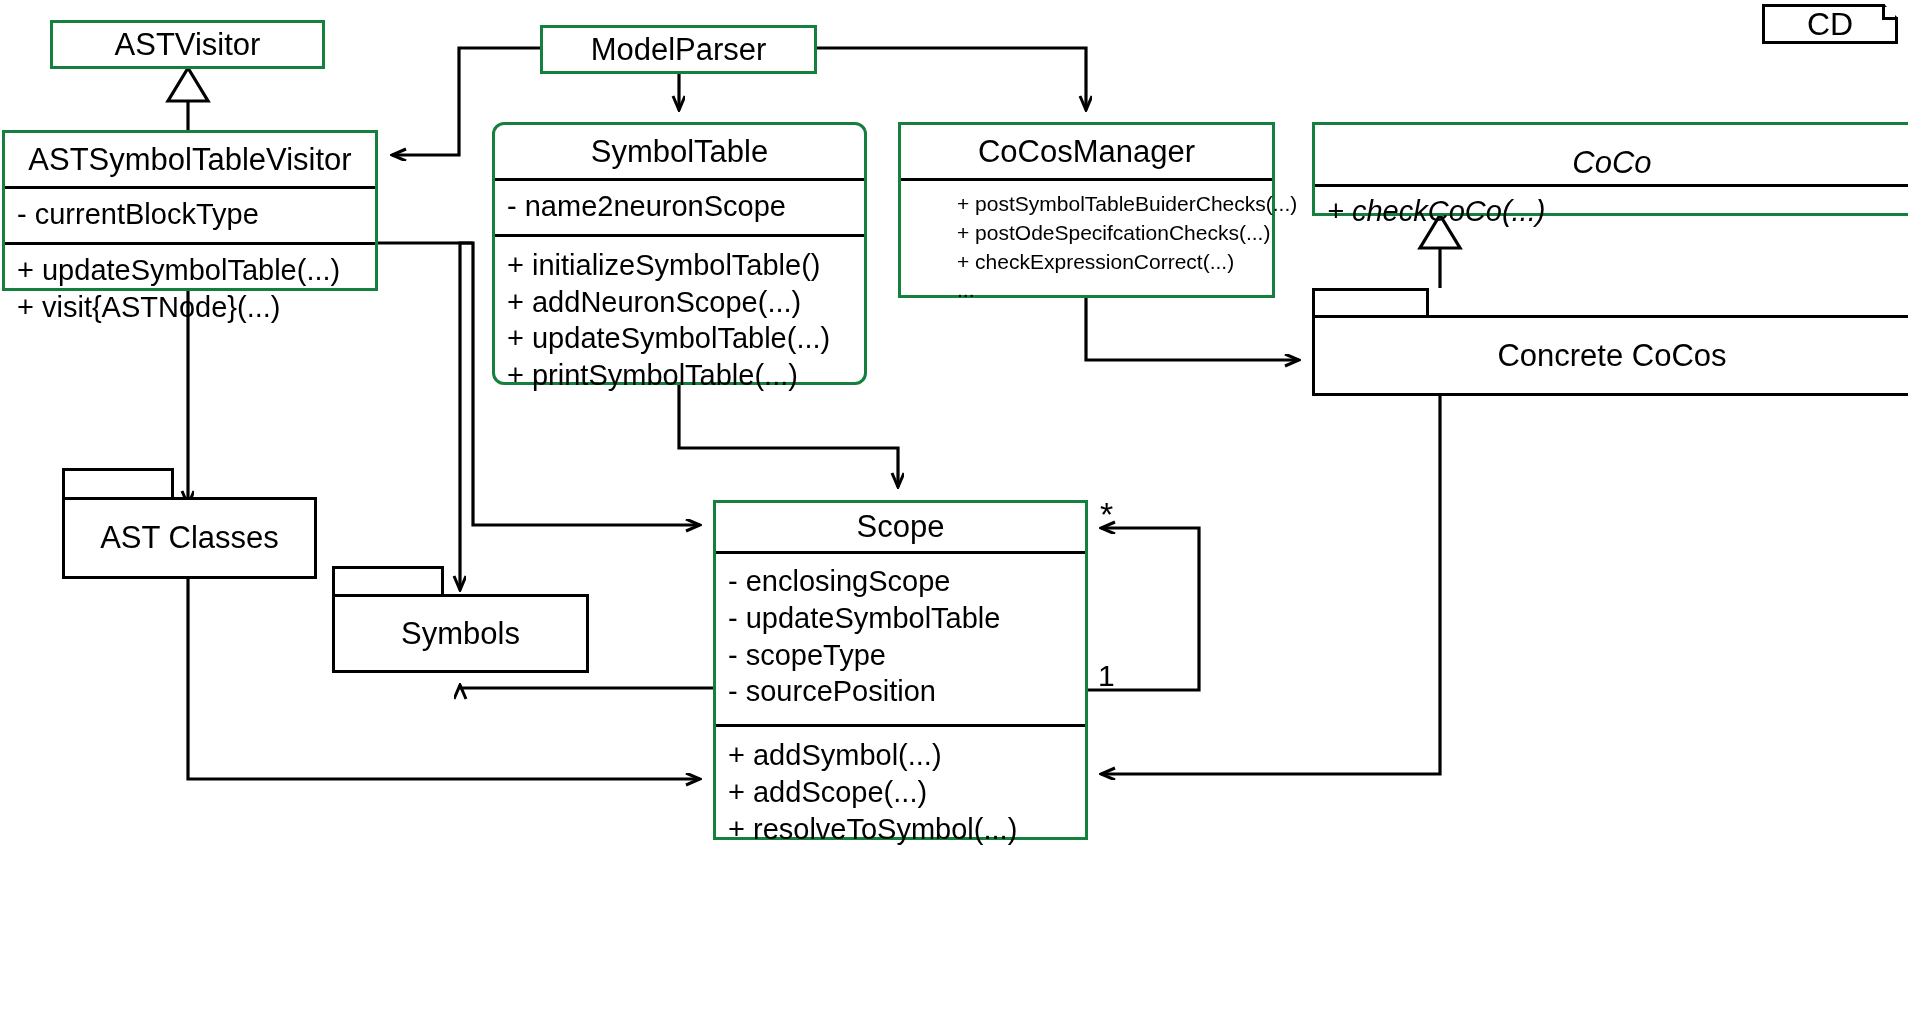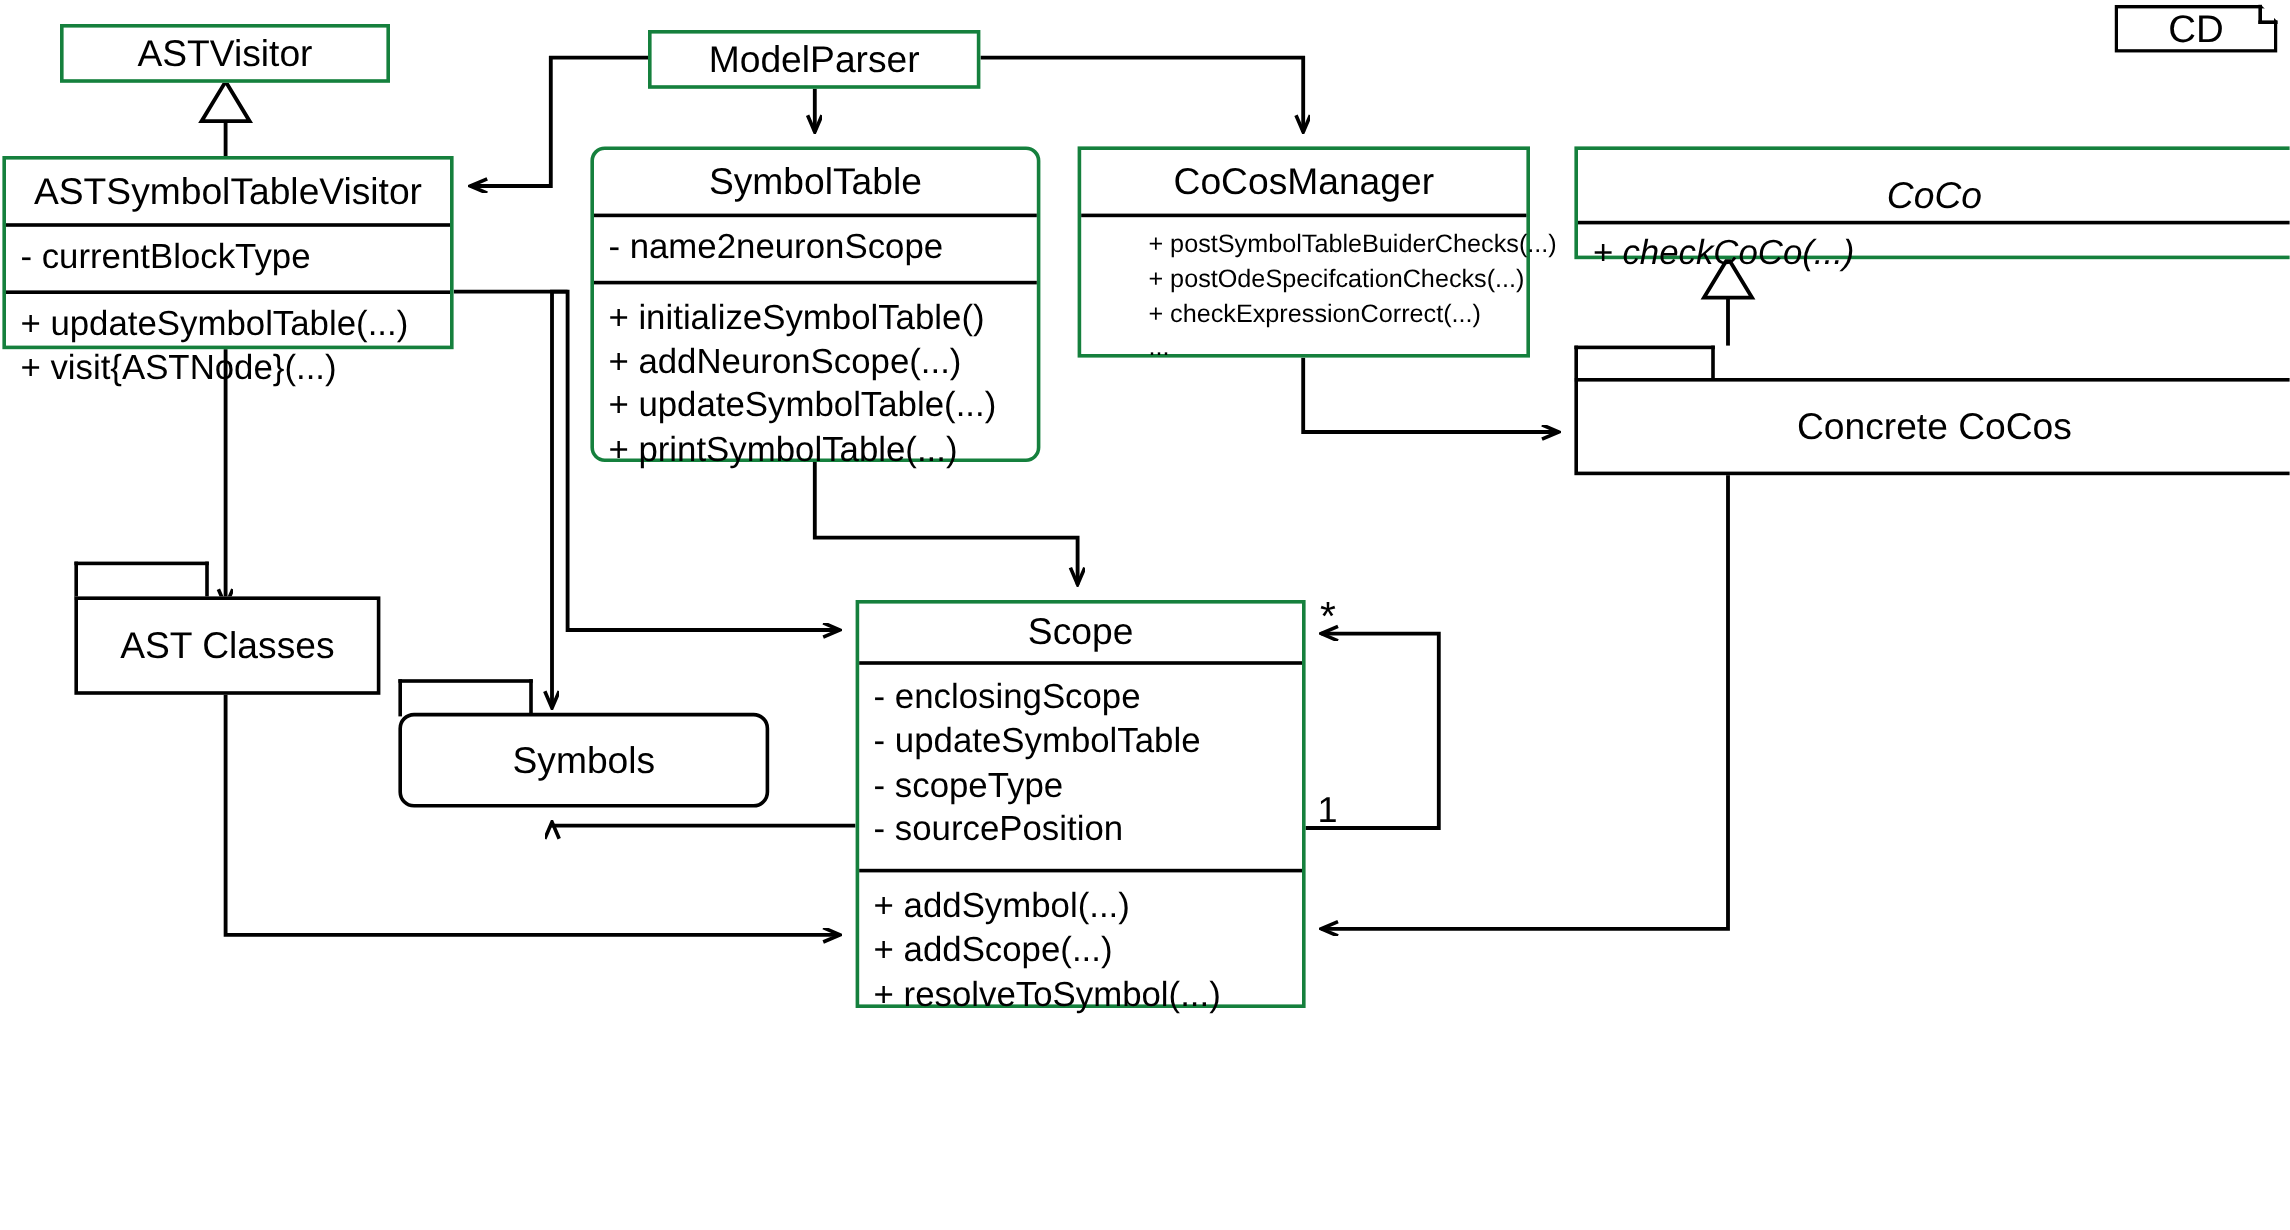--- a/index.html
+++ b/index.html
@@ -155,21 +155,21 @@
 
   <div class="pkg" style="left:62px;top:468px;width:255px;height:111px;">
     <div class="tab" style="width:112px;height:32px;"></div>
     <div class="body" style="top:29px;width:255px;height:82px;">
       <span class="lbl">AST Classes</span>
     </div>
   </div>
 
   <div class="pkg" style="left:332px;top:566px;width:257px;height:107px;">
     <div class="tab" style="width:112px;height:31px;"></div>
-    <div class="body" style="top:28px;width:309px;height:79px;border-radius:13px;">
+    <div class="body" style="top:28px;width:257px;height:79px;">
       <span class="lbl">Symbols</span>
     </div>
   </div>
 
   <div class="mult star" style="left:1100px;top:497px;">*</div>
   <div class="mult" style="left:1098px;top:661px;">1</div>
 
   <div class="note" style="left:1762px;top:4px;width:136px;height:40px;">
     <div class="shape"></div>
     <div class="fold"></div>

